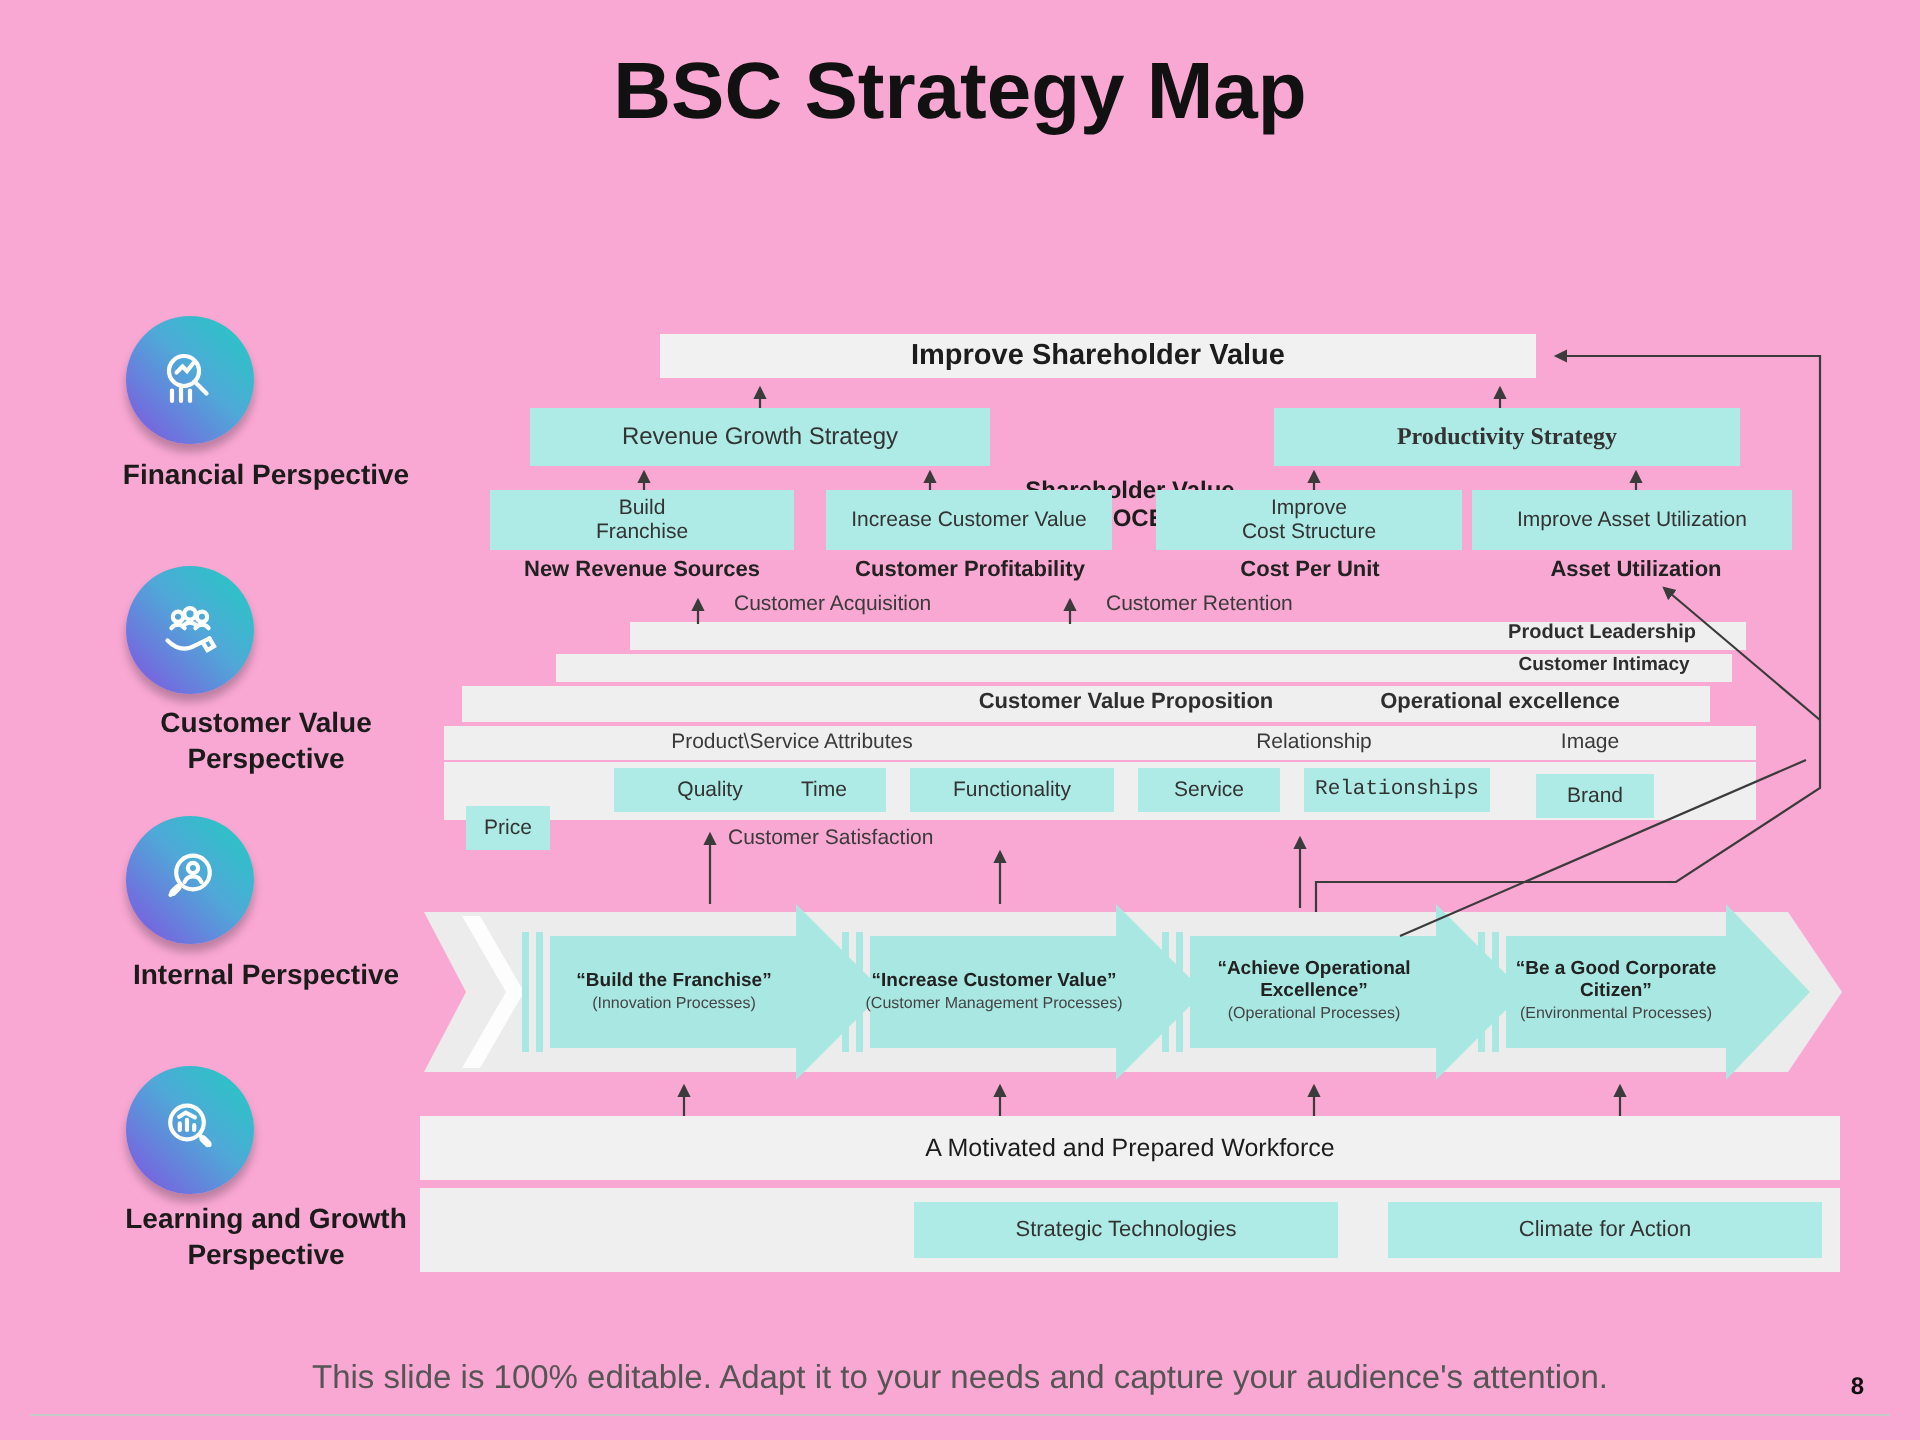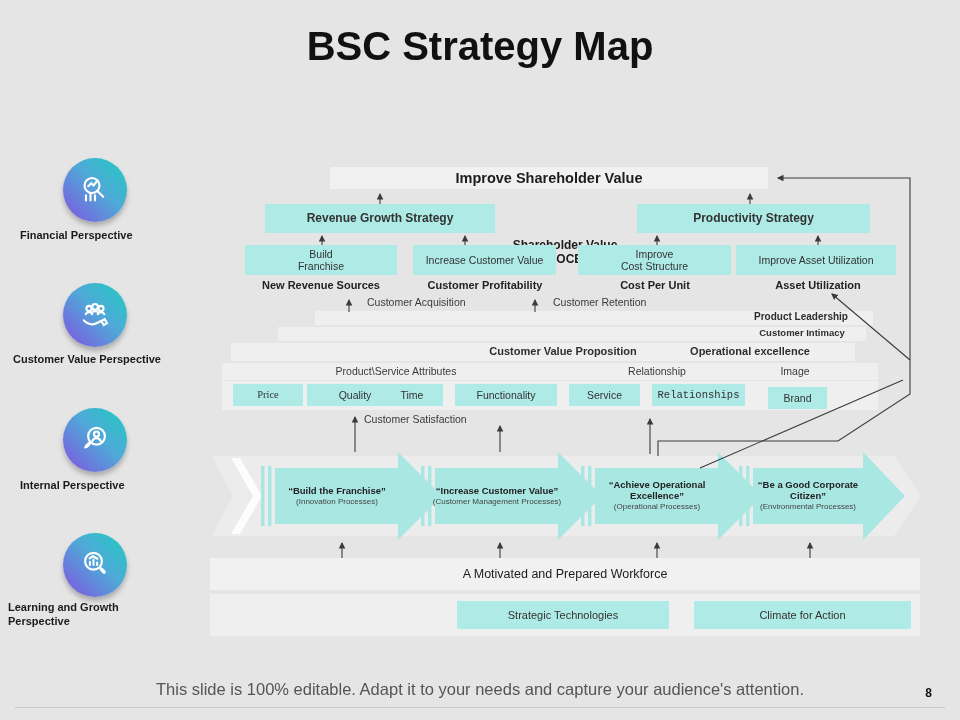--- a/index.html
+++ b/index.html
@@ -1,24 +1,24 @@
 <!DOCTYPE html>
 <html><head>
 <meta charset="utf-8">
 <style>
   html,body{margin:0;padding:0;background:#ffffff;}
-  .slide{position:relative;width:960px;height:720px;background:#e5e5e5;overflow:hidden;
+  .slide{position:relative;width:960px;height:720px;background:#f9a8d4;overflow:hidden;
          font-family:"Liberation Sans","DejaVu Sans",sans-serif;color:#1c1c1c;}
   .c{position:absolute;}
   .title{top:24px;left:0;width:100%;text-align:center;font-size:40px;font-weight:700;color:#111;}
   .pre{white-space:pre-line;}
   .circ{width:64px;height:64px;border-radius:50%;
         background:linear-gradient(225deg,#25c8c3 5%,#4fa9d8 45%,#7e58e0 95%);
         box-shadow:0 4px 5px rgba(0,0,0,.25);display:flex;align-items:center;justify-content:center;}
-  .persp{font-size:11px;font-weight:700;text-align:left;line-height:1.26;color:#1b1b1b;}
+  .persp{font-size:14px;font-weight:700;text-align:center;line-height:1.26;color:#1b1b1b;margin-left:38px;}
   .graybar{background:#f1f1f1;display:flex;align-items:center;justify-content:center;}
   .teal{background:#aeeae6;display:flex;align-items:center;justify-content:center;text-align:center;}
   .bx{font-size:10.5px;color:#333;line-height:1.15;}
   .bxl{font-size:11px;font-weight:700;color:#222;text-align:center;}
   .sm{font-size:10.5px;color:#3a3a3a;}
   .stack{background:#efefef;}
   .stklbl{font-size:10px;font-weight:700;color:#2e2e2e;text-align:center;}
   .arrtxt{display:flex;flex-direction:column;align-items:center;justify-content:center;text-align:center;}
   .arrtitle{font-size:9.5px;font-weight:700;color:#222;line-height:1.15;}
   .arrsub{font-size:8px;color:#444;line-height:1.15;}
@@ -112,24 +112,24 @@
       <rect x="588" y="466" width="3.5" height="60" fill="#a9e7e3"></rect>
     <polygon points="595,468 718,468 718,452 762,496 718,540 718,524 595,524" fill="#a9e7e3"></polygon>
 
     <rect x="739" y="466" width="3.5" height="60" fill="#a9e7e3"></rect>
       <rect x="746" y="466" width="3.5" height="60" fill="#a9e7e3"></rect>
     <polygon points="753,468 863,468 863,452 905,496 863,540 863,524 753,524" fill="#a9e7e3"></polygon>
   </svg>
 
   <div class="c graybar" style="left:330px;top:167px;width:438px;height:22px;font-size:14.5px;font-weight:700;">Improve Shareholder Value</div>
 
-  <div class="c teal bx" style="left:265px;top:204px;width:230px;height:29px;font-weight:700;font-size:12px;">Revenue Growth Strategy</div>
+  <div class="c teal bx" style="left:265px;top:204px;width:230px;height:29px;font-weight:400;font-size:12px;">Revenue Growth Strategy</div>
   <div class="c pre" style="left:495px;top:204px;width:140px;height:29px;display:flex;align-items:center;justify-content:center;text-align:center;font-size:12px;font-weight:700;line-height:1.15;margin-top:34px;">Shareholder Value
 ROCE</div>
-  <div class="c teal bx" style="left:637px;top:204px;width:233px;height:29px;font-weight:700;font-size:12px;">Productivity Strategy</div>
+  <div class="c teal bx" style="left:637px;top:204px;width:233px;height:29px;font-weight:700;font-size:12px;font-family:Liberation Serif, serif;">Productivity Strategy</div>
 
   <div class="c teal bx pre" style="left:245px;top:245px;width:152px;height:30px;">Build
 Franchise</div>
   <div class="c teal bx" style="left:413px;top:245px;width:143px;height:30px;">Increase Customer Value</div>
   <div class="c teal bx pre" style="left:578px;top:245px;width:153px;height:30px;">Improve
 Cost Structure</div>
   <div class="c teal bx" style="left:736px;top:245px;width:160px;height:30px;">Improve Asset Utilization</div>
 
   <div class="c bxl" style="left:241px;top:279px;width:160px;">New Revenue Sources</div>
   <div class="c bxl" style="left:405px;top:279px;width:160px;">Customer Profitability</div>
@@ -148,21 +148,21 @@
   <div class="c stack" style="left:231px;top:343px;width:624px;height:18px;"></div>
   <div class="c stklbl" style="left:463px;top:345px;width:200px;font-size:11px;">Customer Value Proposition</div>
   <div class="c stklbl" style="left:650px;top:345px;width:200px;font-size:11px;">Operational excellence</div>
 
   <div class="c stack" style="left:222px;top:363px;width:656px;height:17px;"></div>
   <div class="c sm" style="left:296px;top:365px;width:200px;text-align:center;">Product\Service Attributes</div>
   <div class="c sm" style="left:557px;top:365px;width:200px;text-align:center;">Relationship</div>
   <div class="c sm" style="left:695px;top:365px;width:200px;text-align:center;">Image</div>
 
   <div class="c stack" style="left:222px;top:381px;width:656px;height:29px;"></div>
-  <div class="c teal bx" style="left:233px;top:384px;width:70px;height:22px;font-family:Liberation Serif, serif;">Price</div>
+  <div class="c teal bx" style="left:233px;top:403px;width:42px;height:22px;">Price</div>
   <div class="c teal bx" style="left:307px;top:384px;width:64px;height:22px;padding-left:16px;">Quality</div>
   <div class="c teal bx" style="left:381px;top:384px;width:62px;height:22px;">Time</div>
   <div class="c teal bx" style="left:455px;top:384px;width:102px;height:22px;">Functionality</div>
   <div class="c teal bx" style="left:569px;top:384px;width:71px;height:22px;">Service</div>
   <div class="c teal bx" style="left:652px;top:384px;width:93px;height:22px;font-family:Liberation Mono, monospace;">Relationships</div>
   <div class="c teal bx" style="left:768px;top:387px;width:59px;height:22px;">Brand</div>
 
   <div class="c sm" style="left:364px;top:413px;">Customer Satisfaction</div>
 
   <div class="c arrtxt" style="left:272px;top:470px;width:130px;height:52px;">

